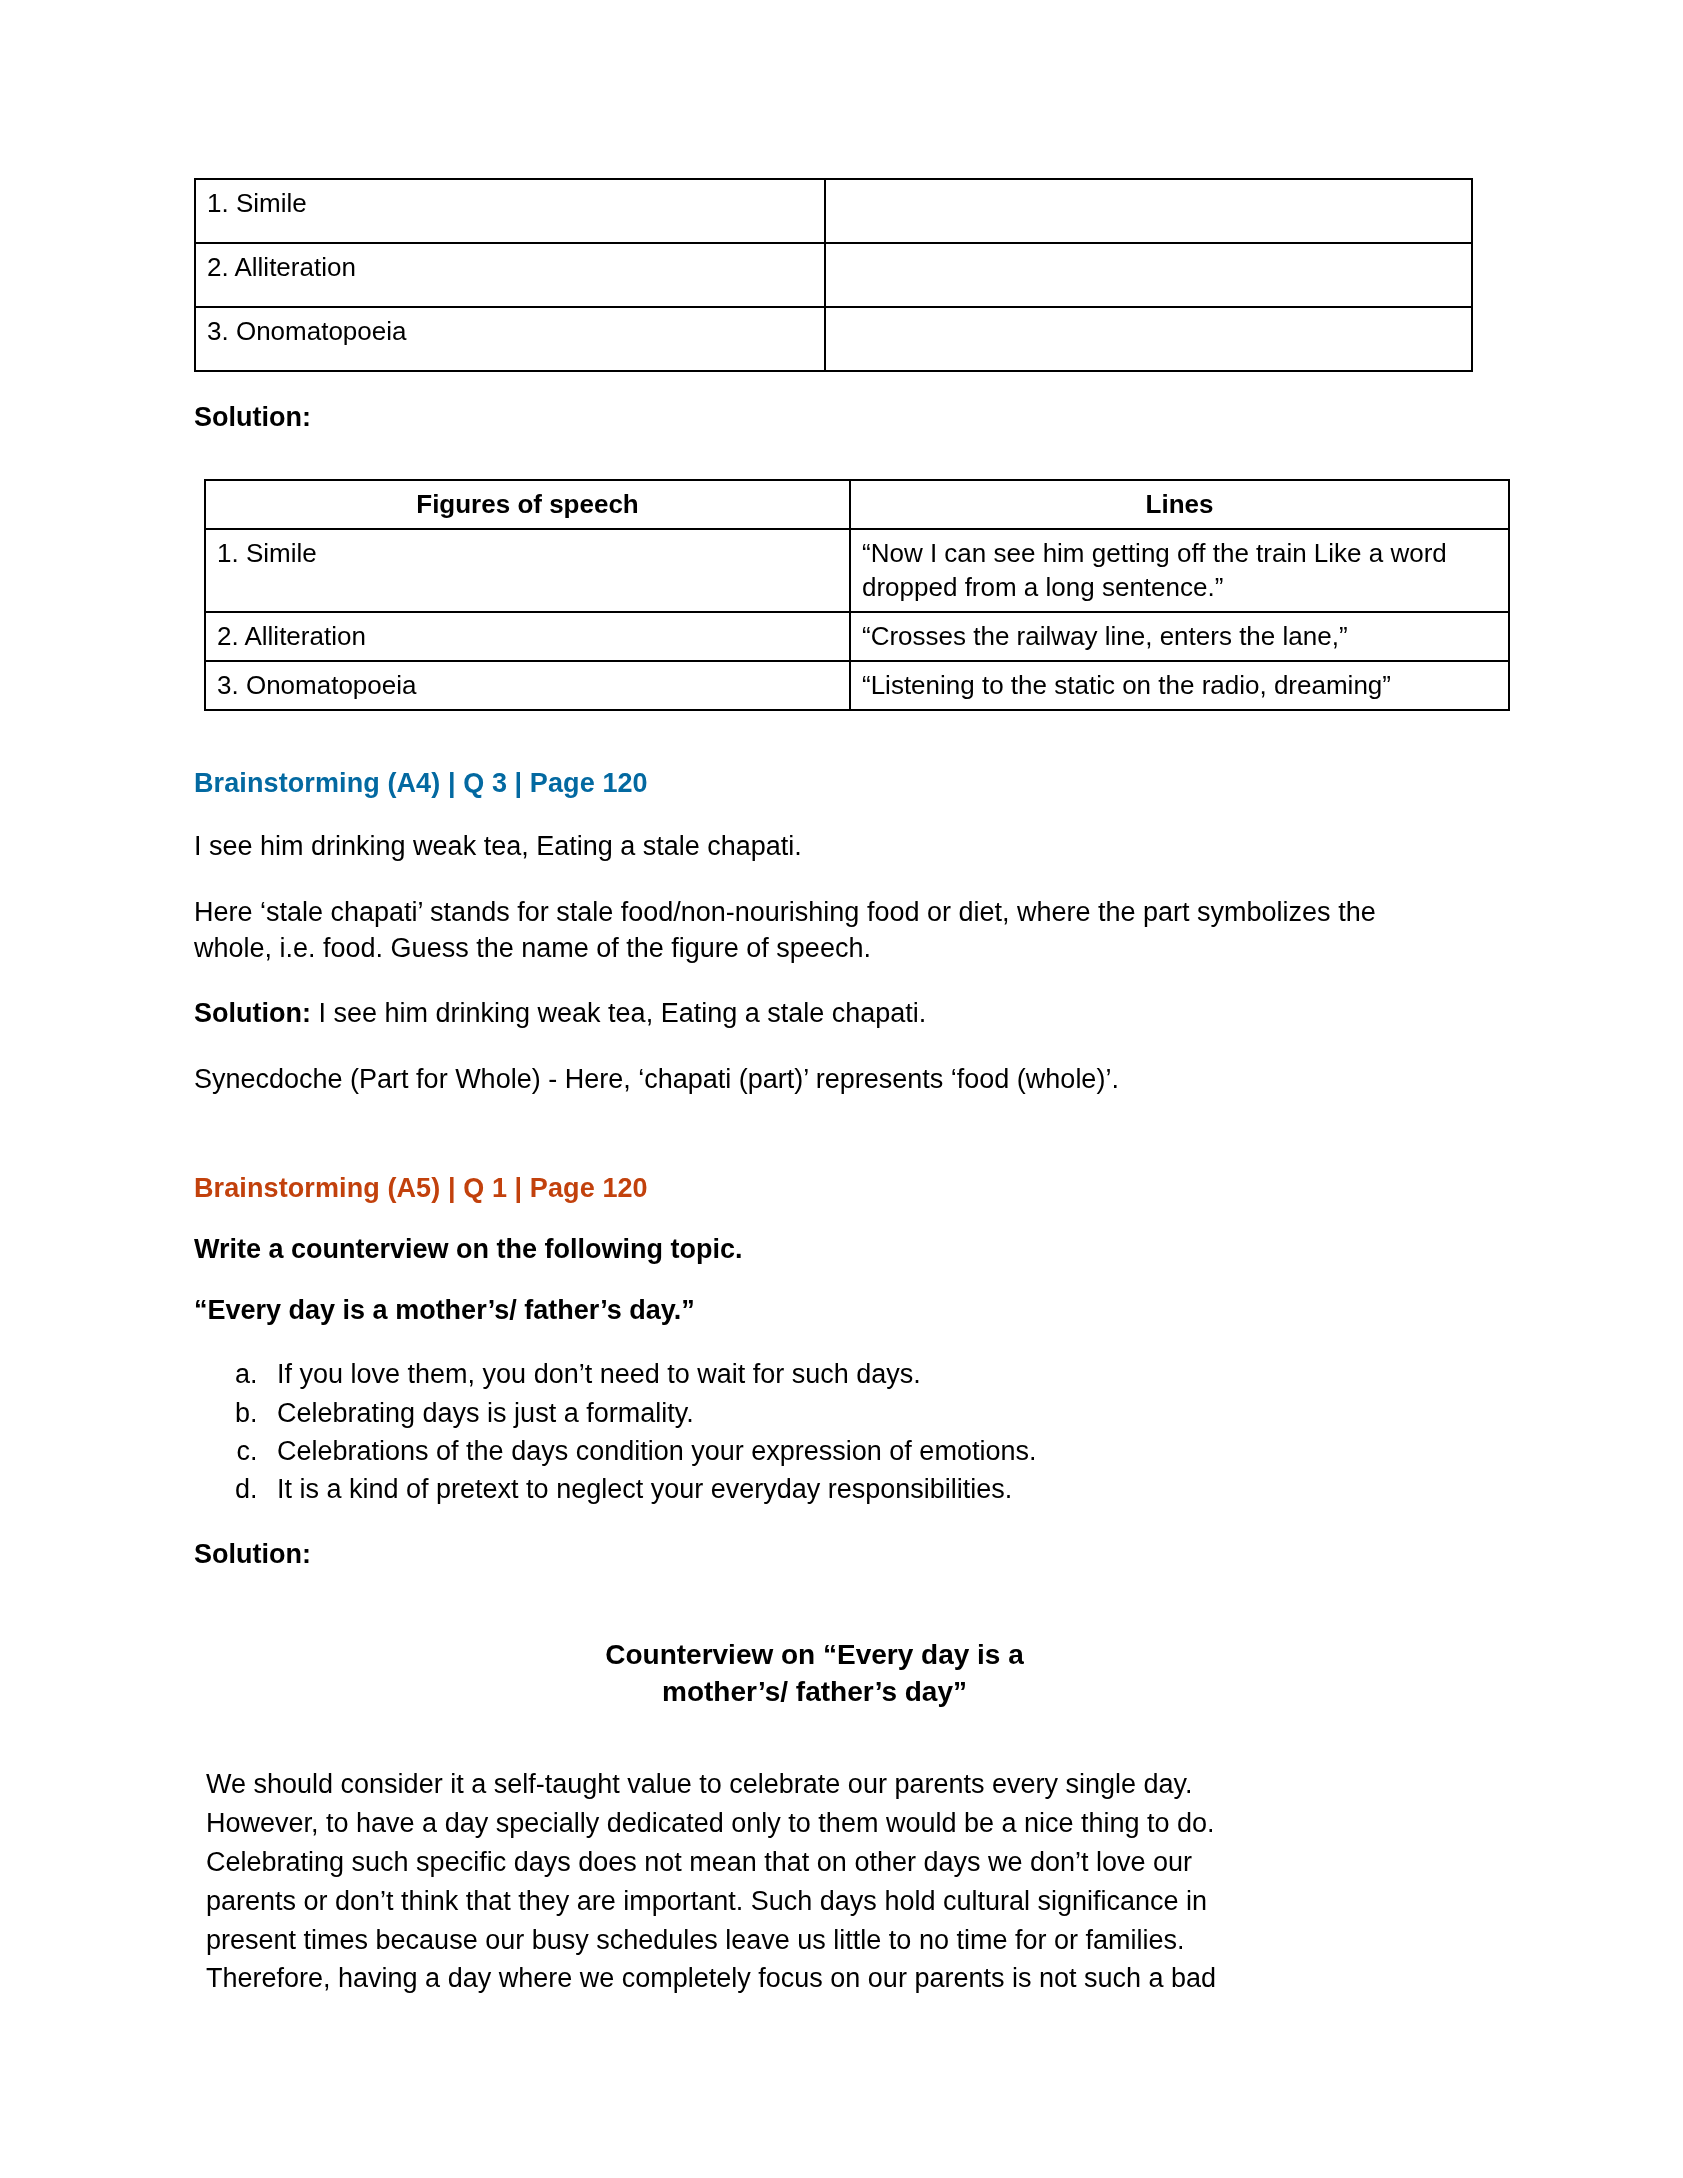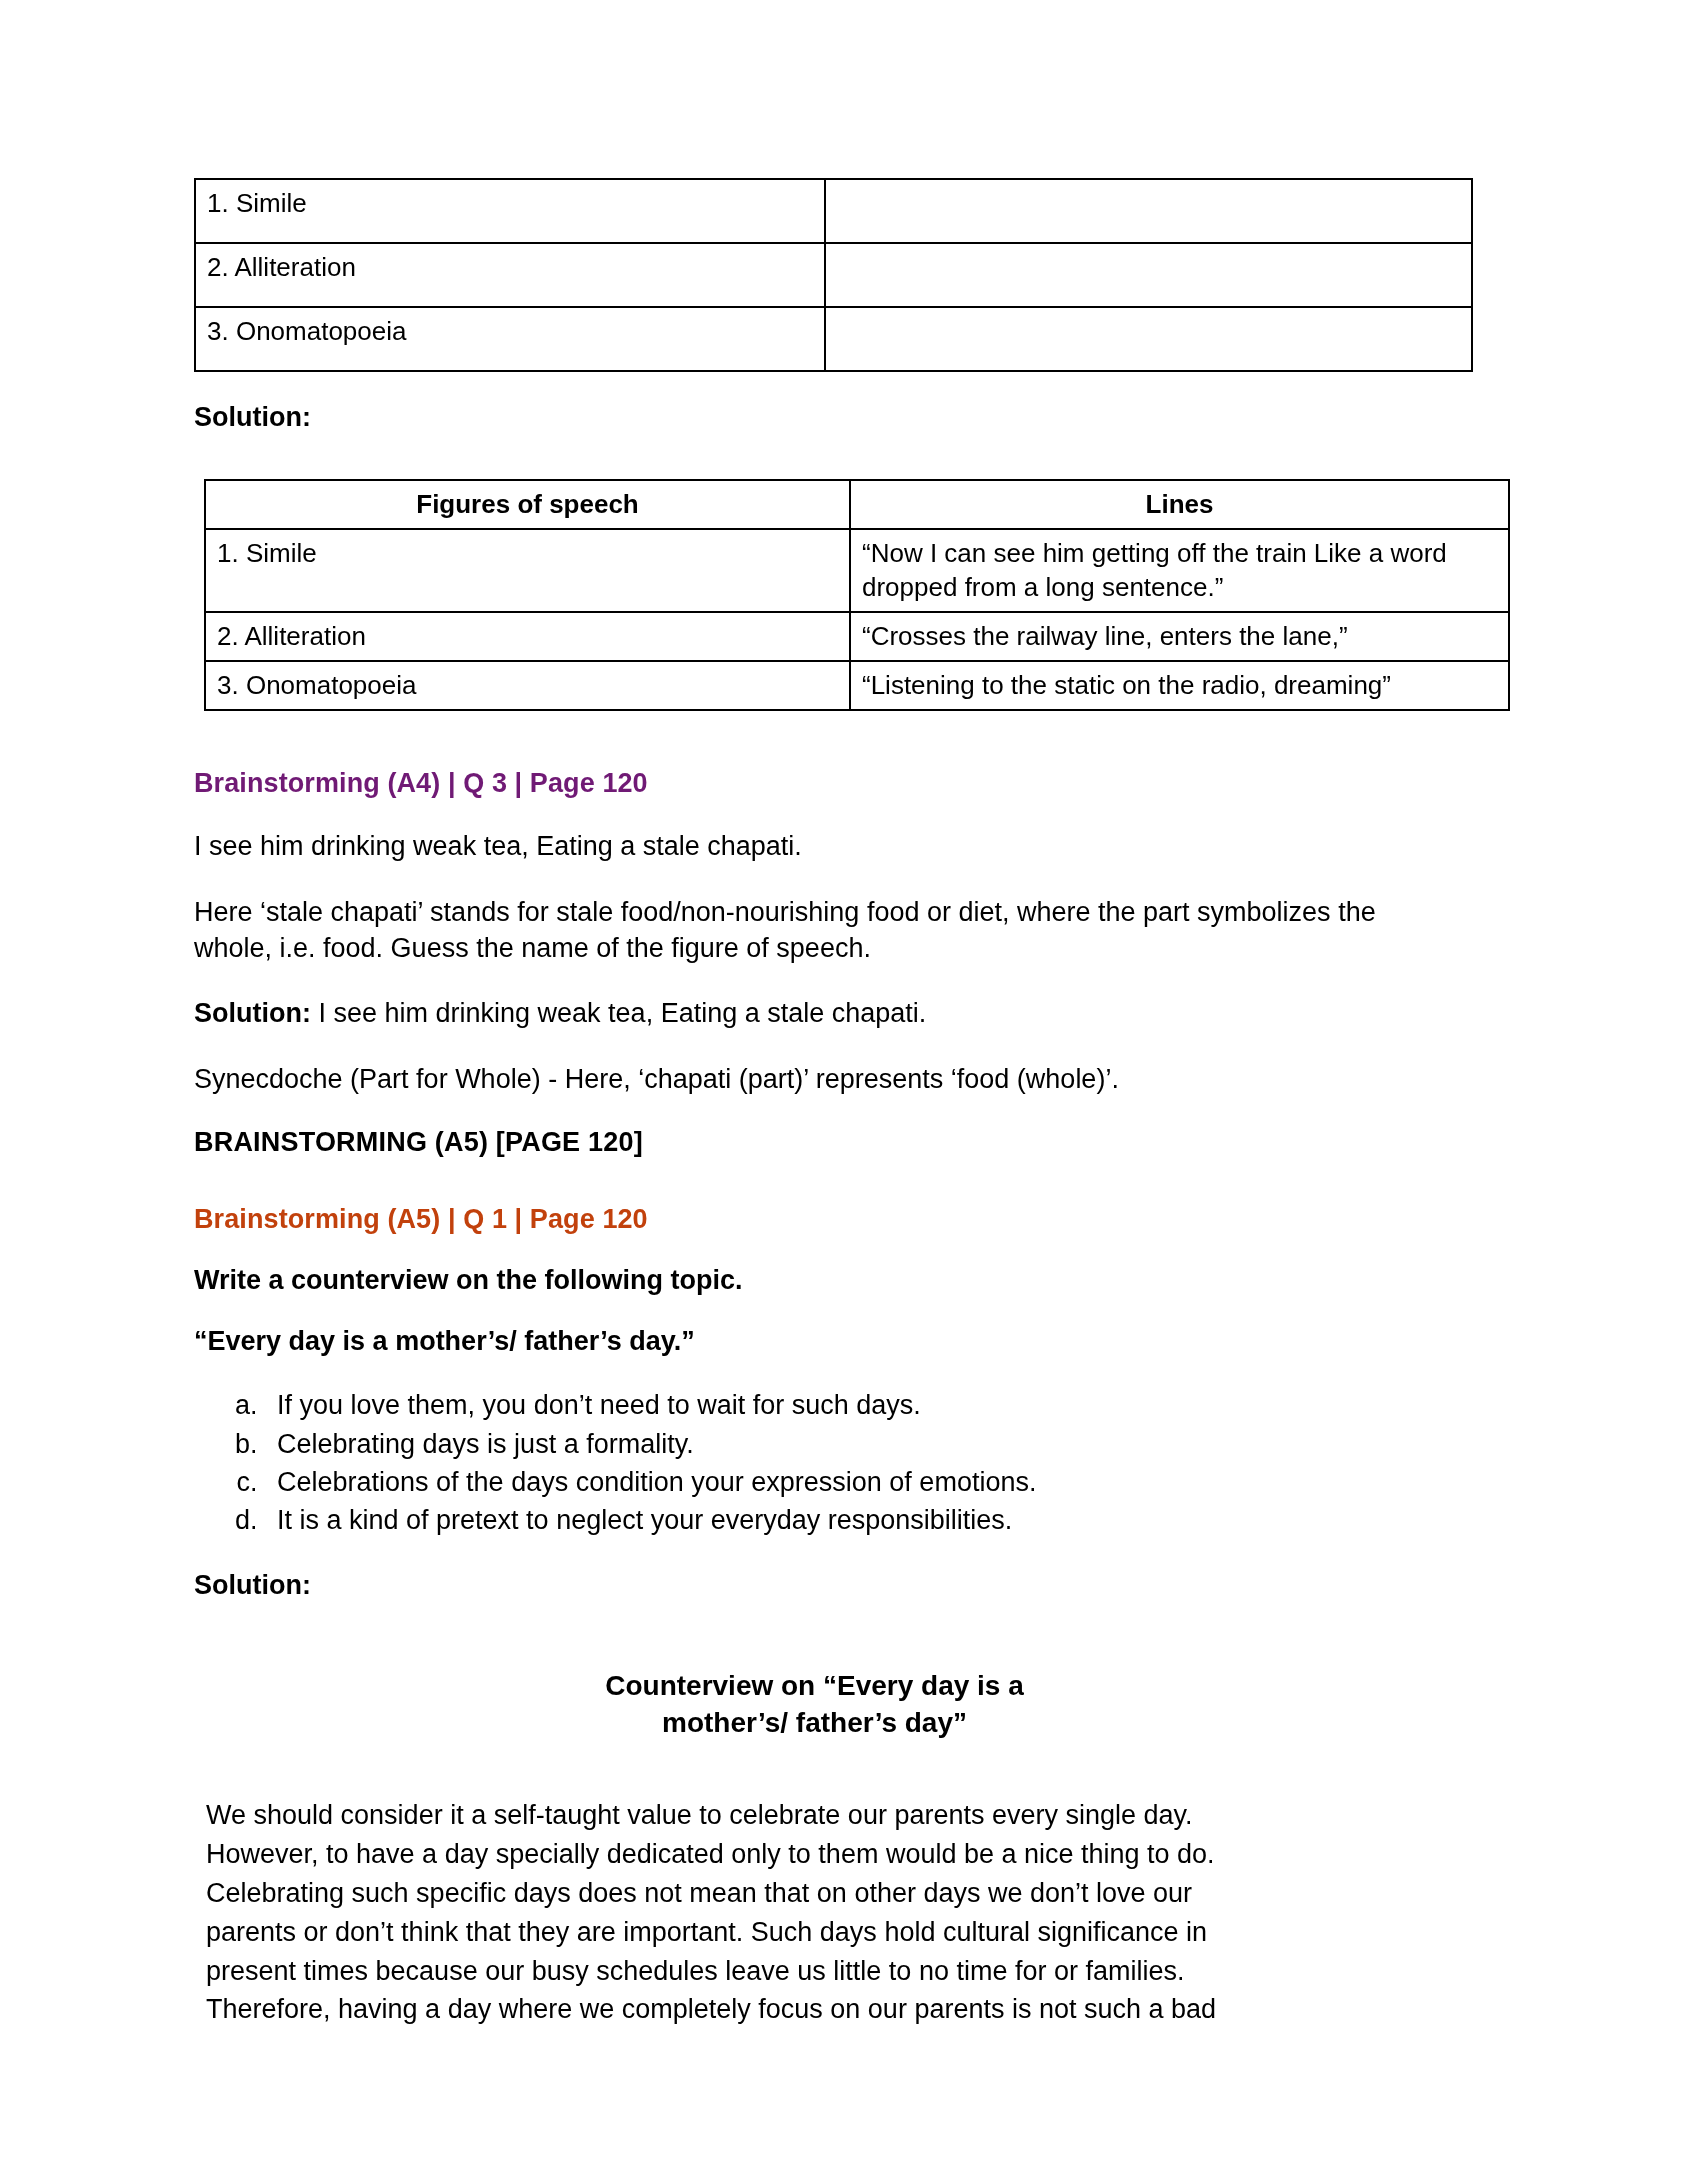--- a/index.html
+++ b/index.html
@@ -171,21 +171,21 @@
       </tr>
       <tr>
         <td>3. Onomatopoeia</td>
         <td>“Listening to the static on the radio, dreaming”</td>
       </tr>
     </tbody>
   </table>
 
   <div class="gap-xl"></div>
 
-  <div class="green-head indent" style="color:#701a75">Brainstorming (A4) | Q 3 | Page 120</div>
+  <div class="green-head indent" style="color:#0369a1">Brainstorming (A4) | Q 3 | Page 120</div>
 
   <div class="gap-md"></div>
 
   <p class="blk indent">I see him drinking weak tea, Eating a stale chapati.</p>
 
   <div class="gap-md"></div>
 
   <p class="blk indent" style="max-width:1193px">Here ‘stale chapati’ stands for stale food/non-nourishing food or diet, where the part symbolizes the whole, i.e. food. Guess the name of the figure of speech.</p>
 
   <div class="gap-md"></div>
@@ -193,21 +193,20 @@
   <p class="blk indent">
     <span class="label-solution">Solution:</span><span> I see him drinking weak tea, Eating a stale chapati.</span>
   </p>
 
   <div class="gap-md"></div>
 
   <p class="blk indent">Synecdoche (Part for Whole) -  Here, ‘chapati (part)’ represents ‘food (whole)’.</p>
 
   <div class="gap-md"></div>
 
-  <div class="caps-head indent">BRAINSTORMING (A5) [PAGE 120]</div>
 
   <div class="gap-lg"></div>
 
   <div class="green-head indent" style="color:#c2410c">Brainstorming (A5) | Q 1 | Page 120</div>
 
   <div class="gap-md"></div>
 
   <div class="bold-line indent">Write a counterview on the following topic.</div>
 
   <div class="gap-md"></div>

